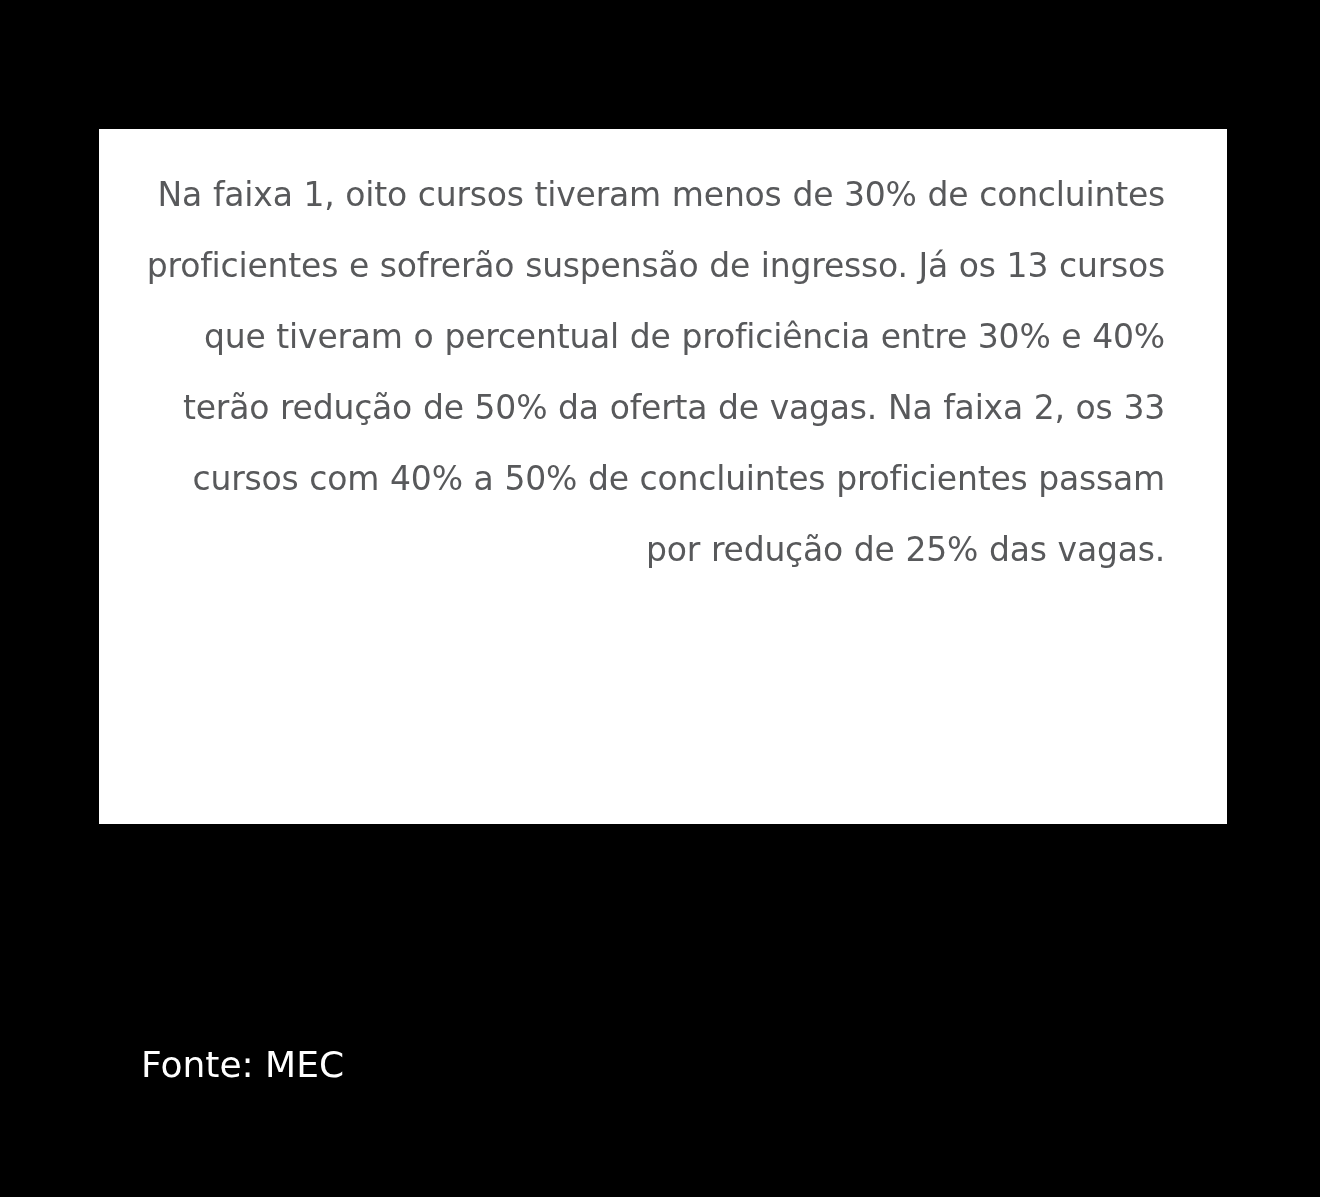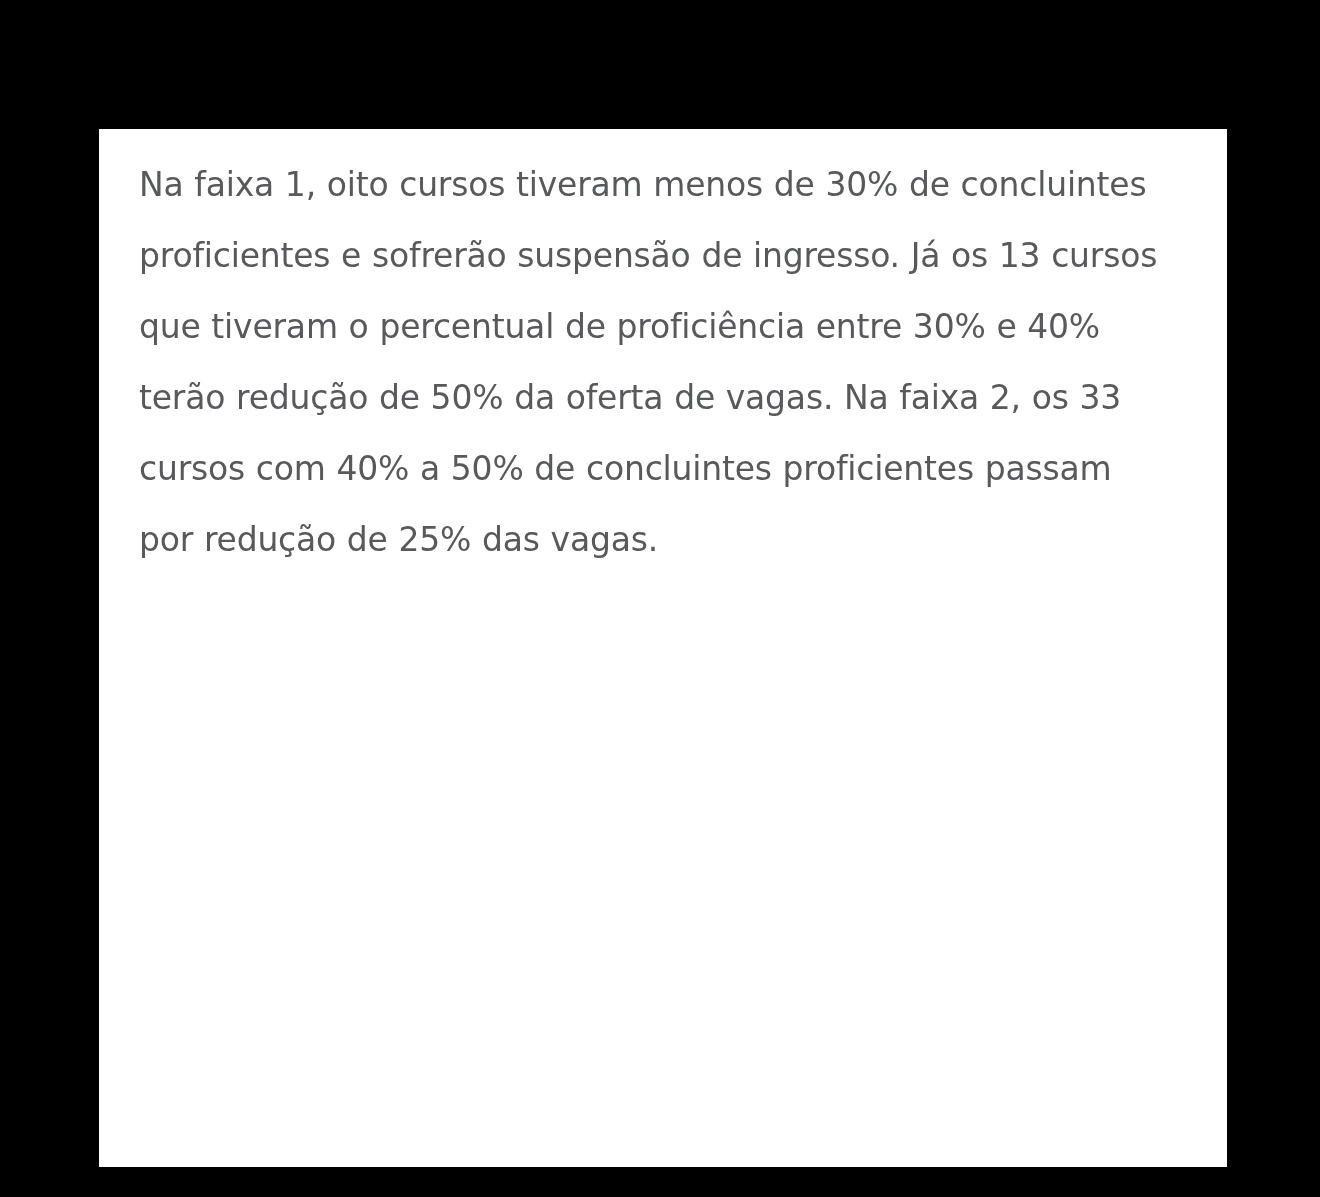--- a/index.html
+++ b/index.html
@@ -19,25 +19,26 @@
     position: absolute;
     inset: 0;
     background: #000000;
   }
 
   .article-card {
     position: absolute;
     left: 99px;
     top: 129px;
     width: 1128px;
-    height: 1038px;
+    height: 695px;
     background: #ffffff;
     box-sizing: border-box;
-    padding: 20px 62px 0 40px;
+    padding: 30px 62px 0 40px;
     overflow: hidden;
+    text-align: right;
   }
 
   .para {
     margin: 0;
     color: #58595b;
     font-size: 33px;
     line-height: 71px;
     font-family: "DejaVu Sans", sans-serif;
     font-weight: 400;
     letter-spacing: -0.2px;
@@ -49,21 +50,21 @@
   }
 
   .link {
     color: #1a5fa8;
     text-decoration: none;
   }
 
   .source-label {
     position: absolute;
     left: 141px;
-    top: 1018px;
+    top: 1043px;
     color: #ffffff;
     font-size: 36px;
     line-height: 44px;
     font-family: "DejaVu Sans", sans-serif;
     font-weight: 400;
     letter-spacing: 0px;
   }
 </style>
 </head>
 <body>

